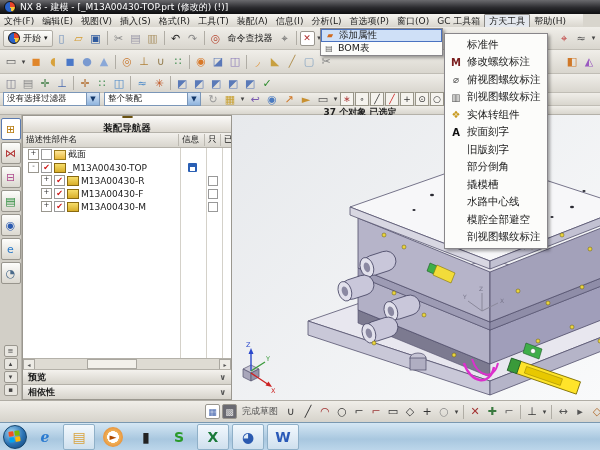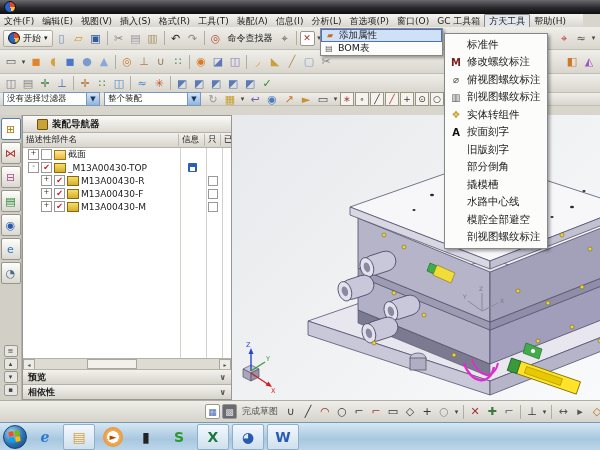--- a/index.html
+++ b/index.html
@@ -51,22 +51,22 @@
   .mainarea{position:absolute;left:0;top:115px;width:600px;height:285px;background:#e4e2dc;}
   .rstrip{position:absolute;left:0;top:0;width:22px;height:285px;background:#d2cfc7;
     border-right:1px solid #b4b1a9;display:flex;flex-direction:column;align-items:center;padding-top:3px;box-sizing:border-box;}
   .rtab{width:18px;height:20px;margin-bottom:2px;border:1px solid #98958d;border-radius:2px;
     background:linear-gradient(#fdfdfb,#dbd8d0);display:flex;align-items:center;justify-content:center;font-size:11px;flex:0 0 auto;}
   .rtab.active{background:#fff;border-color:#5a7ab0;}
   .rbtns{margin-top:auto;margin-bottom:4px;display:flex;flex-direction:column;gap:1px;}
   .rbtns .tbico{width:12px;height:10px;font-size:7px;border:1px solid #9a978f;background:#e8e6e0;color:#444;}
   .navigator{position:absolute;left:22px;top:0;width:210px;height:285px;background:#f2f1ec;
     border:1px solid #9a978f;box-sizing:border-box;display:flex;flex-direction:column;}
-  .nav-title{height:16px;display:flex;align-items:center;gap:4px;padding:0 14px;
-    background:linear-gradient(#fbfaf8,#ddd9d1);font-size:9.5px;font-weight:bold;border-bottom:1px solid #b4b1a9;}
+  .nav-title{height:16px;display:flex;align-items:center;gap:4px;padding:0 5px;
+    background:linear-gradient(#fbfaf8,#ddd9d1);font-size:9.5px;font-weight:bold;border-bottom:1px solid #b4b1a9;flex-direction:column;}
   .nav-title .nico{width:9px;height:9px;background:#caa23a;border:1px solid #6a5210;border-radius:1px;}
   .thead{height:14px;display:flex;align-items:center;font-size:8.5px;
     background:linear-gradient(#f2f0ec,#d8d5cd);border-bottom:1px solid #b4b1a9;}
   .thead span{padding:0 3px;border-right:1px solid #bcb9b1;white-space:nowrap;overflow:hidden;box-sizing:border-box;}
   .h-name{flex:1;} .h-info{width:26px;flex:0 0 auto;} .h-ro{width:16px;flex:0 0 auto;}
   .h-ex{width:10px;flex:0 0 auto;border-right:none!important;}
   .treearea{flex:1;background:#fff;position:relative;overflow:hidden;font-size:9px;}
   .vline{position:absolute;top:0;bottom:0;width:0;border-left:1px solid #d4d1c9;}
   .trow{height:13px;display:flex;align-items:center;position:relative;}
   .t-ind1{padding-left:16px;}
@@ -127,20 +127,21 @@
   .task-ico.circ{background:radial-gradient(circle,#fff 40%,#f0b25a 42%,#e07820);border-radius:50%;
     width:20px;height:20px;margin:0 5px;font-size:9px;color:#b04a00;}
 </style>
 </head>
 <body>
 
 <div class="screen">
 
   <div class="titlebar">
     <span class="nxlogo"></span>
+    <span class="ttext">NX 8 - 建模 - [_M13A00430-TOP.prt (修改的)  (!)]</span>
   </div>
 
   <div class="menubar">
     <span class="menu-item">文件(F)</span>
     <span class="menu-item">编辑(E)</span>
     <span class="menu-item">视图(V)</span>
     <span class="menu-item">插入(S)</span>
     <span class="menu-item">格式(R)</span>
     <span class="menu-item">工具(T)</span>
     <span class="menu-item">装配(A)</span>
@@ -272,20 +273,23 @@
         <span class="snapico" style="color: rgb(51, 51, 51);">+</span>
         <span class="snapico" style="color: rgb(51, 51, 51);">⊙</span>
         <span class="snapico" style="color: rgb(51, 51, 51);">○</span>
         <span class="snapico" style="color: rgb(204, 34, 34);">+</span>
         <span class="snapico" style="color: rgb(51, 51, 51);">╱</span>
         <span class="snapico" style="color: rgb(51, 51, 51);">◠</span>
         <span class="snapico dd" style="color: rgb(68, 68, 68);">▾</span>
       </span>
   </div>
 
+  <div class="tbrow statusstrip">
+    <span class="statustext">37 个对象 已选定</span>
+  </div>
 
   <div class="mainarea">
 
     <div class="rstrip">
       <span style="display:flex;flex-direction:column;align-items:center">
           <span class="rtab active" style="color: rgb(181, 120, 10);">⊞</span>
           <span class="rtab" style="color: rgb(176, 48, 48);">⋈</span>
           <span class="rtab" style="color: rgb(176, 80, 144);">⊟</span>
           <span class="rtab" style="color: rgb(42, 138, 58);">▤</span>
           <span class="rtab" style="color: rgb(42, 90, 176);">◉</span>

